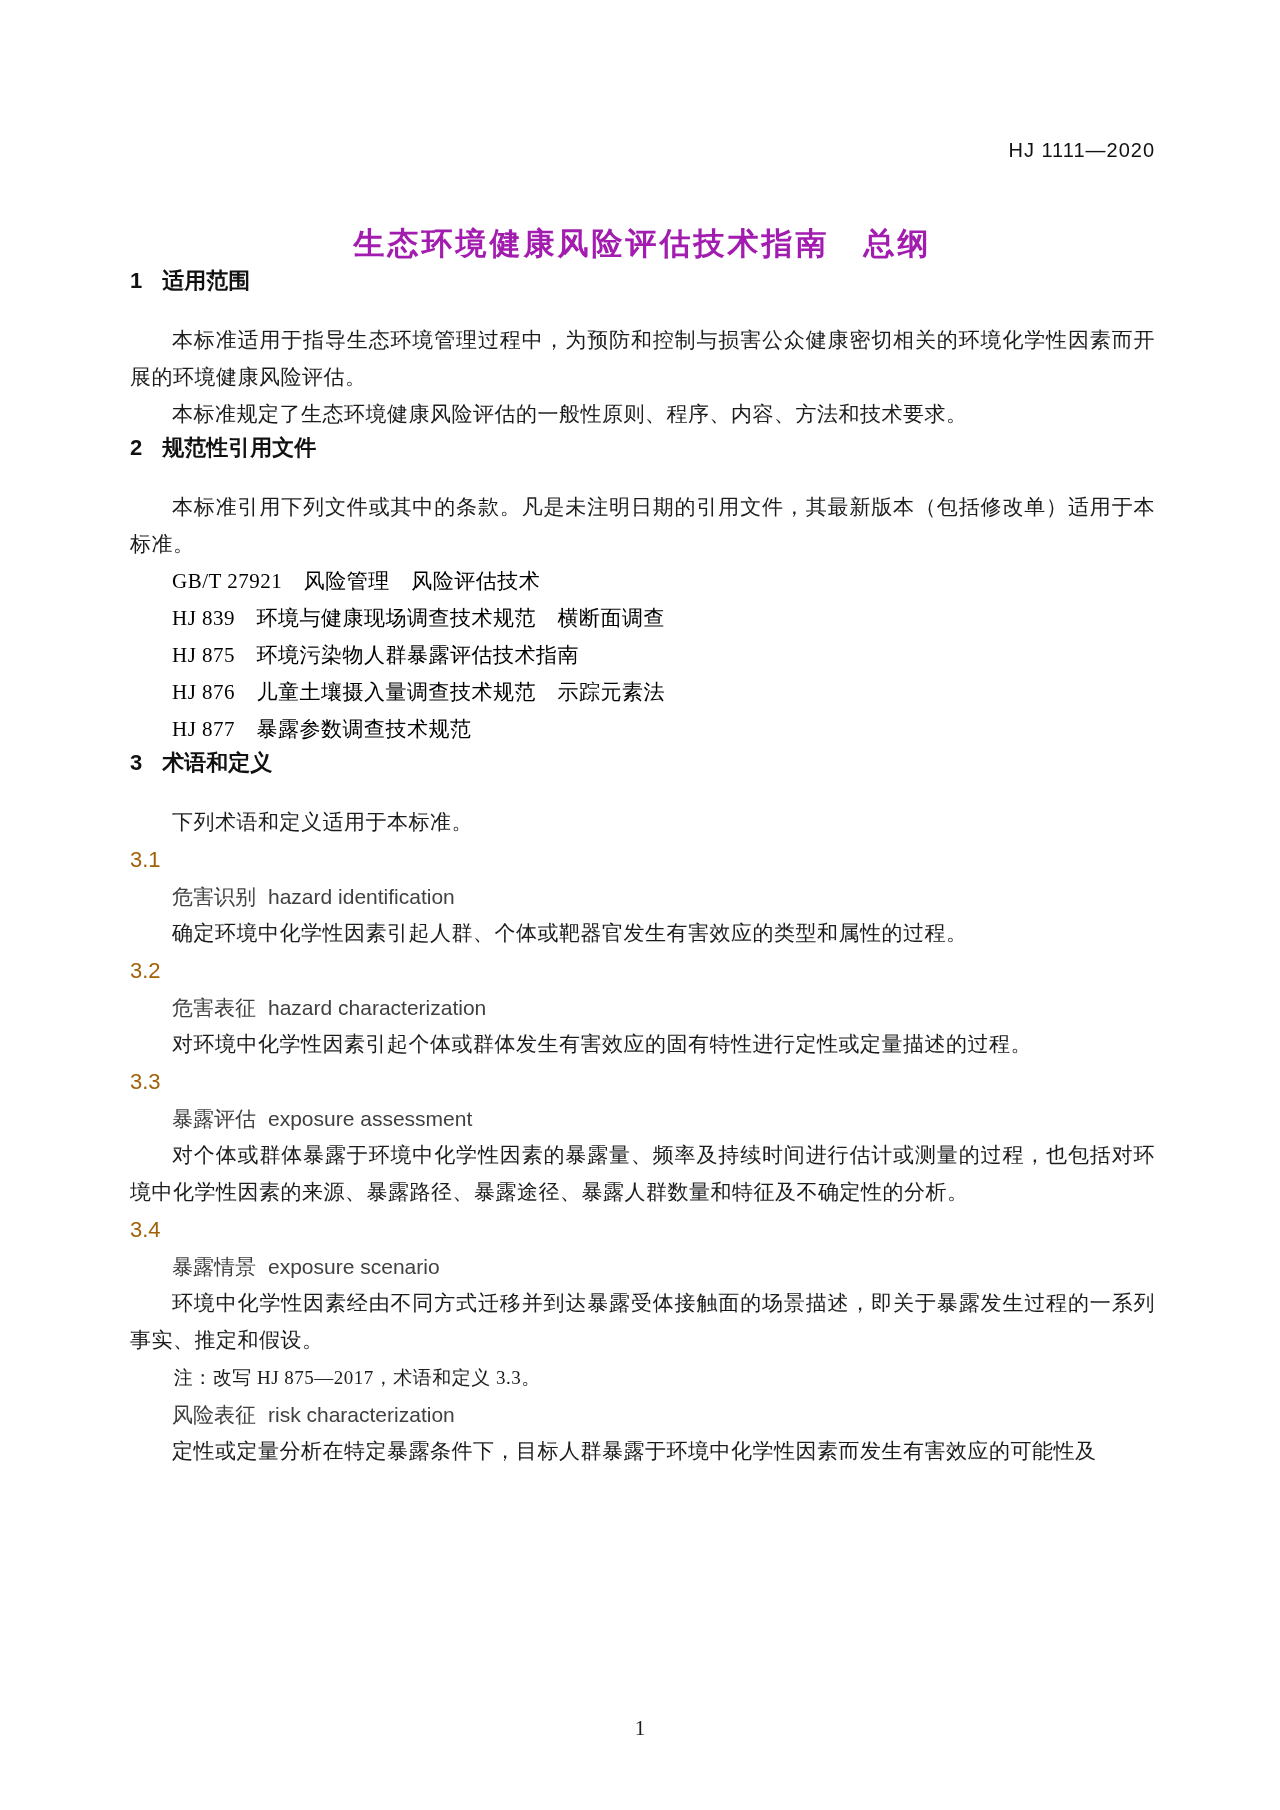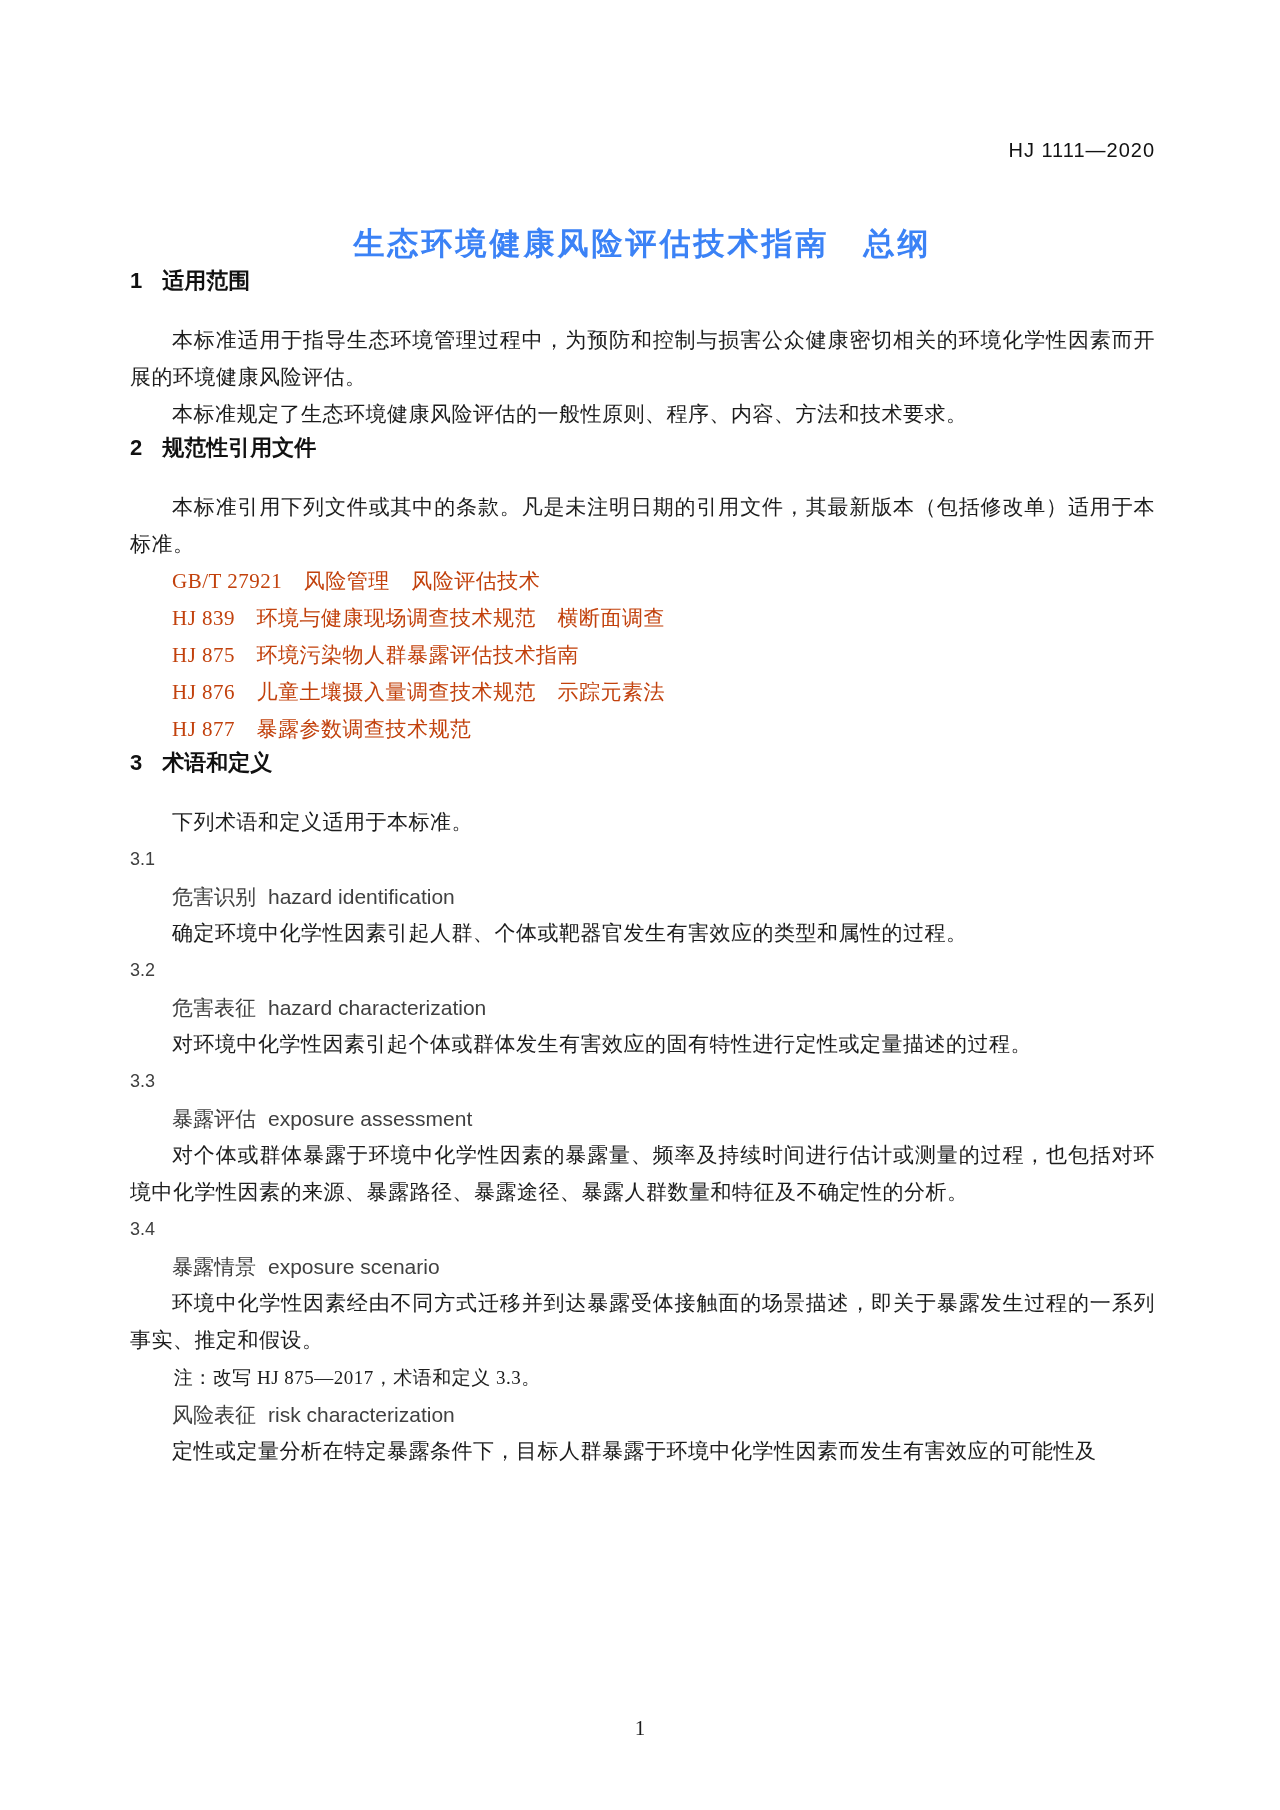--- a/index.html
+++ b/index.html
@@ -23,21 +23,21 @@
     color:#111;
   }
   .doc-title {
     margin-top:58px;
     text-align:center;
     font-family:"Liberation Sans","DejaVu Sans",sans-serif;
     font-weight:bold;
     font-size:31px;
     letter-spacing:3px;
     line-height:44px;
-    color:#3b82f6;
+    color:#a21caf;
   }
   .sec-heading {
     margin-bottom:26px;
     font-family:"Liberation Sans","DejaVu Sans",sans-serif;
     font-weight:bold;
     font-size:22px;
     line-height:30px;
     color:#111;
   }
   .sec-heading .sec-num { display:inline-block; margin-right:20px; }
@@ -47,27 +47,27 @@
     letter-spacing:0.5px;
     text-align:justify;
     text-indent:2em;
     color:#1c1c1c;
   }
   .ref {
     font-size:21px;
     line-height:37px;
     letter-spacing:0.5px;
     padding-left:2em;
-    color:#c2410c;
+    color:#000000;
   }
   .term-num {
     font-family:"Liberation Sans","DejaVu Sans",sans-serif;
-    font-size:18px;
+    font-size:22px;
     line-height:37px;
-    color:#404040;
+    color:#a16207;
   }
   .term {
     font-family:"Liberation Sans","DejaVu Sans",sans-serif;
     font-weight:normal;
     font-size:21px;
     line-height:37px;
     padding-left:2em;
     color:#404040;
   }
   .term .term-en { margin-left:12px; letter-spacing:0; }

